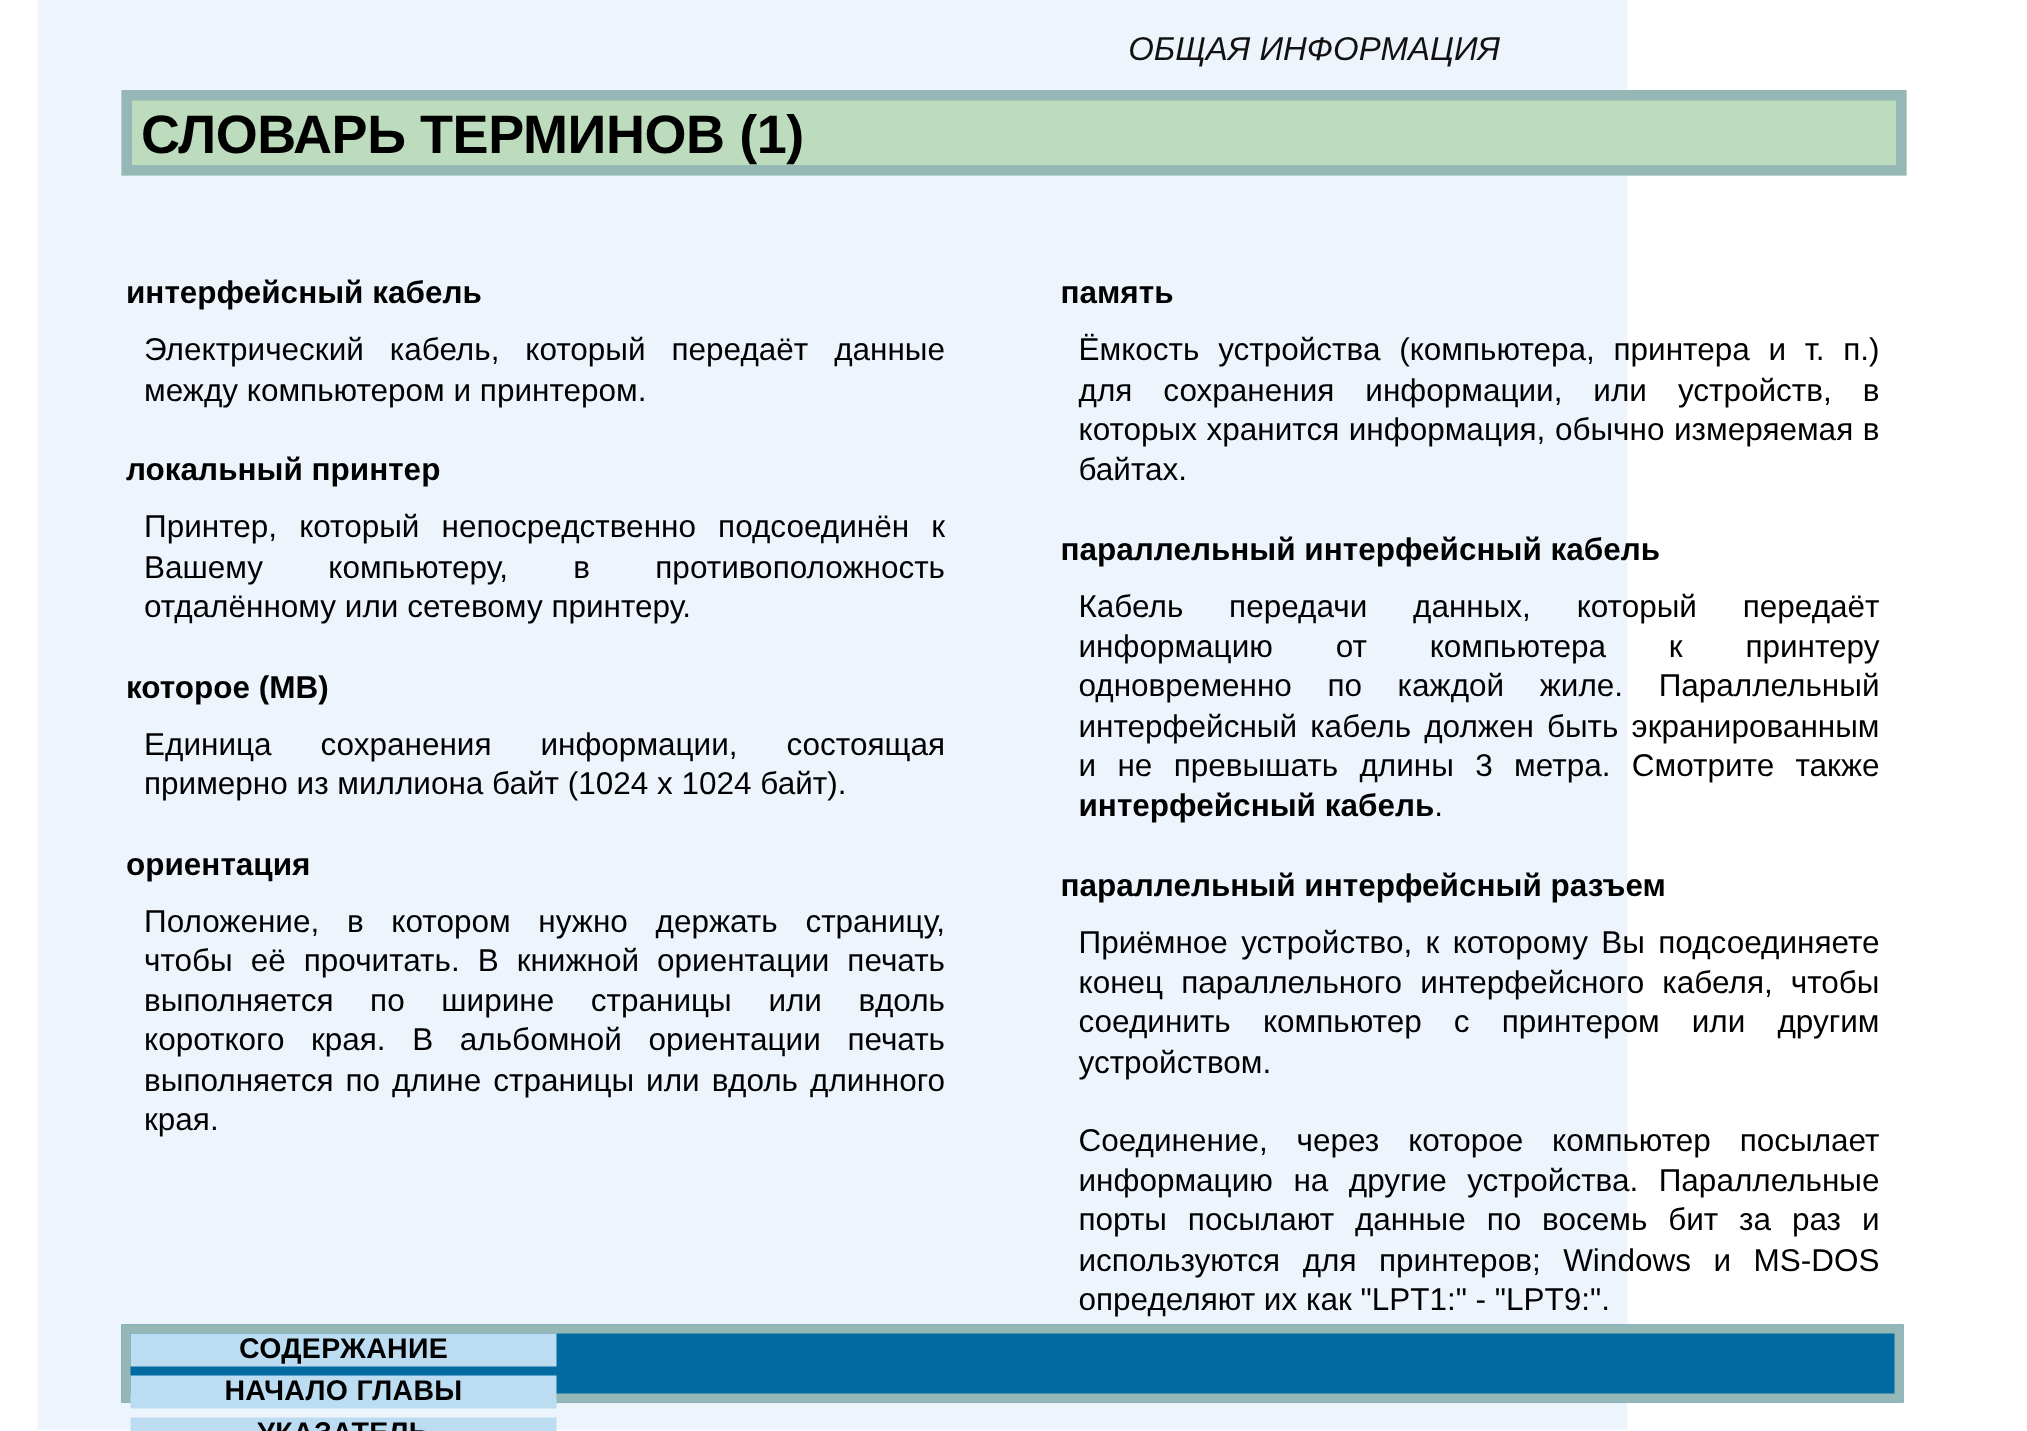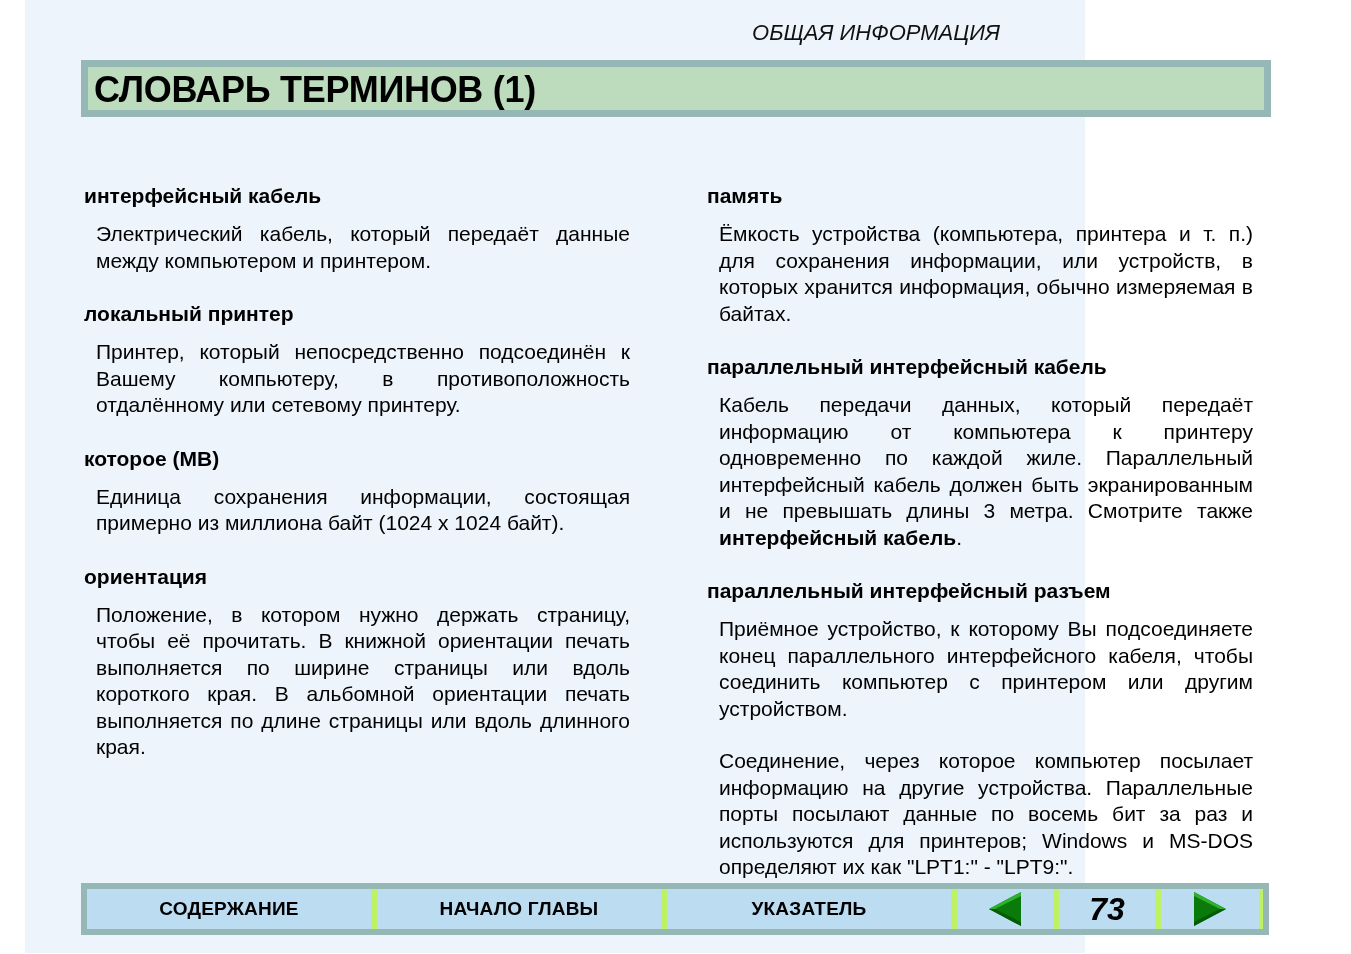--- a/index.html
+++ b/index.html
@@ -76,23 +76,24 @@
       margin: 12px;
     }
     .definition b { font-weight: bold; }
     .nav-bar {
       position: absolute;
       left: 56px;
       top: 883px;
       width: 1176px;
       height: 40px;
       border: 6px solid #95b8b6;
-      background: #bef264;
+      background: #0369a1;
       display: flex;
       gap: 6px;
+      flex-direction: column;
     }
     .nav-cell {
       background: #bcdcf2;
       height: 40px;
       display: flex;
       align-items: center;
       justify-content: center;
       font-weight: bold;
       font-size: 19px;
       color: #000;

